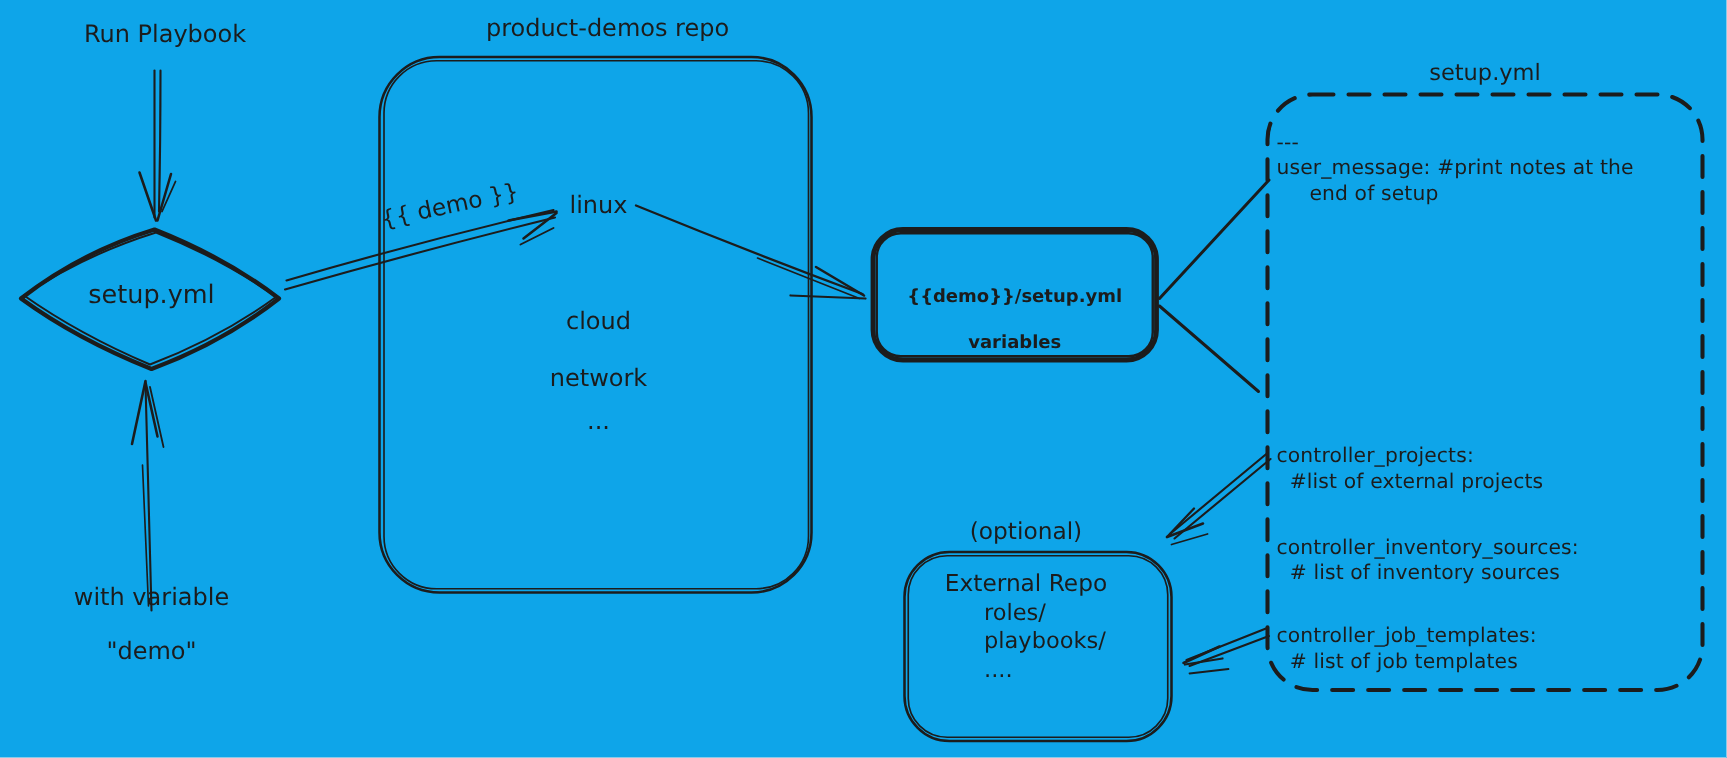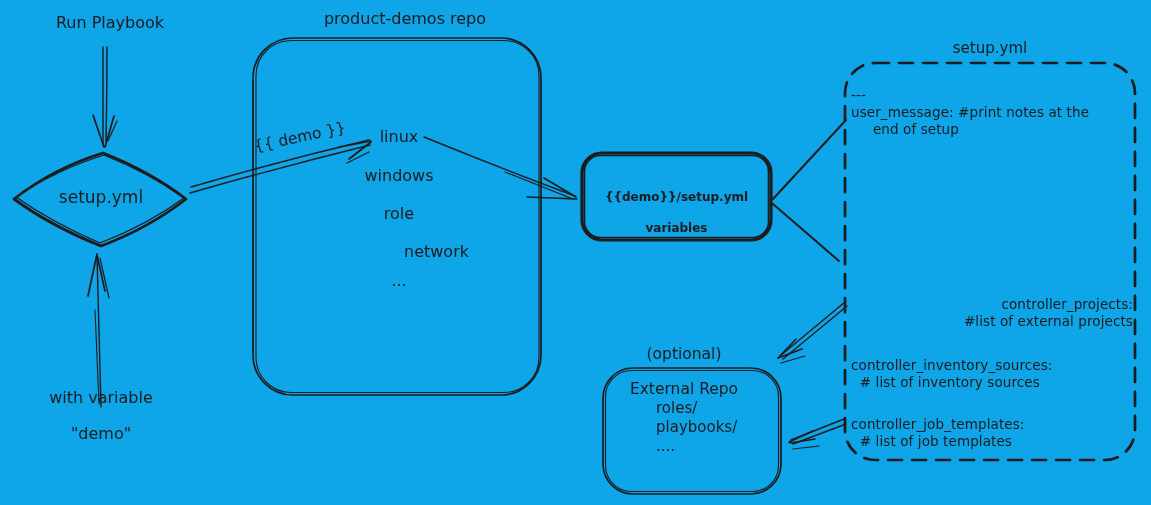--- a/index.html
+++ b/index.html
@@ -108,36 +108,35 @@
   <div class="lbl center" style="left:30px;top:371px;width:142px;font-size:16px;">
     <span>with variable</span><br>
     <span>"demo"</span>
   </div>
 
   <div class="lbl center" style="left:300px;top:10px;width:210px;font-size:16px;">product-demos repo</div>
 
   <div class="lbl center" style="left:250px;top:129px;width:100px;font-size:15.5px;transform:rotate(-12deg);">{{ demo }}</div>
 
   <div class="lbl center" style="left:329px;top:128px;width:140px;font-size:16px;">linux</div>
-  <div class="lbl center" style="left:329px;top:167px;width:140px;font-size:16px;">windows</div>
-  <div class="lbl center" style="left:329px;top:205px;width:140px;font-size:16px;">role</div>
-  <div class="lbl center" style="left:329px;top:243px;width:140px;font-size:16px;text-align:right;">network</div>
+  <div class="lbl center" style="left:329px;top:205px;width:140px;font-size:16px;">cloud</div>
+  <div class="lbl center" style="left:329px;top:243px;width:140px;font-size:16px;">network</div>
   <div class="lbl center" style="left:329px;top:272px;width:140px;font-size:16px;">...</div>
 
   <div class="lbl center" style="left:590px;top:174px;width:173px;font-size:12px;line-height:1.3;font-weight:bold;">
     <span>{{demo}}/setup.yml</span><br>
     <span>variables</span>
   </div>
 
   <div class="lbl center" style="left:930px;top:40px;width:120px;font-size:15px;">setup.yml</div>
 
   <div class="yaml" style="top:87px;">---
 user_message: #print notes at the
      end of setup</div>
-  <div class="yaml" style="top:296px;text-align:right;">controller_projects:
+  <div class="yaml" style="top:296px;">controller_projects:
   #list of external projects</div>
   <div class="yaml" style="top:357px;">controller_inventory_sources:
   # list of inventory sources</div>
   <div class="yaml" style="top:416px;">controller_job_templates:
   # list of job templates</div>
 
   <div class="lbl center" style="left:600px;top:329px;width:168px;font-size:15.5px;">
     <span>(optional)</span><br>
     <span>External Repo</span>
   </div>

